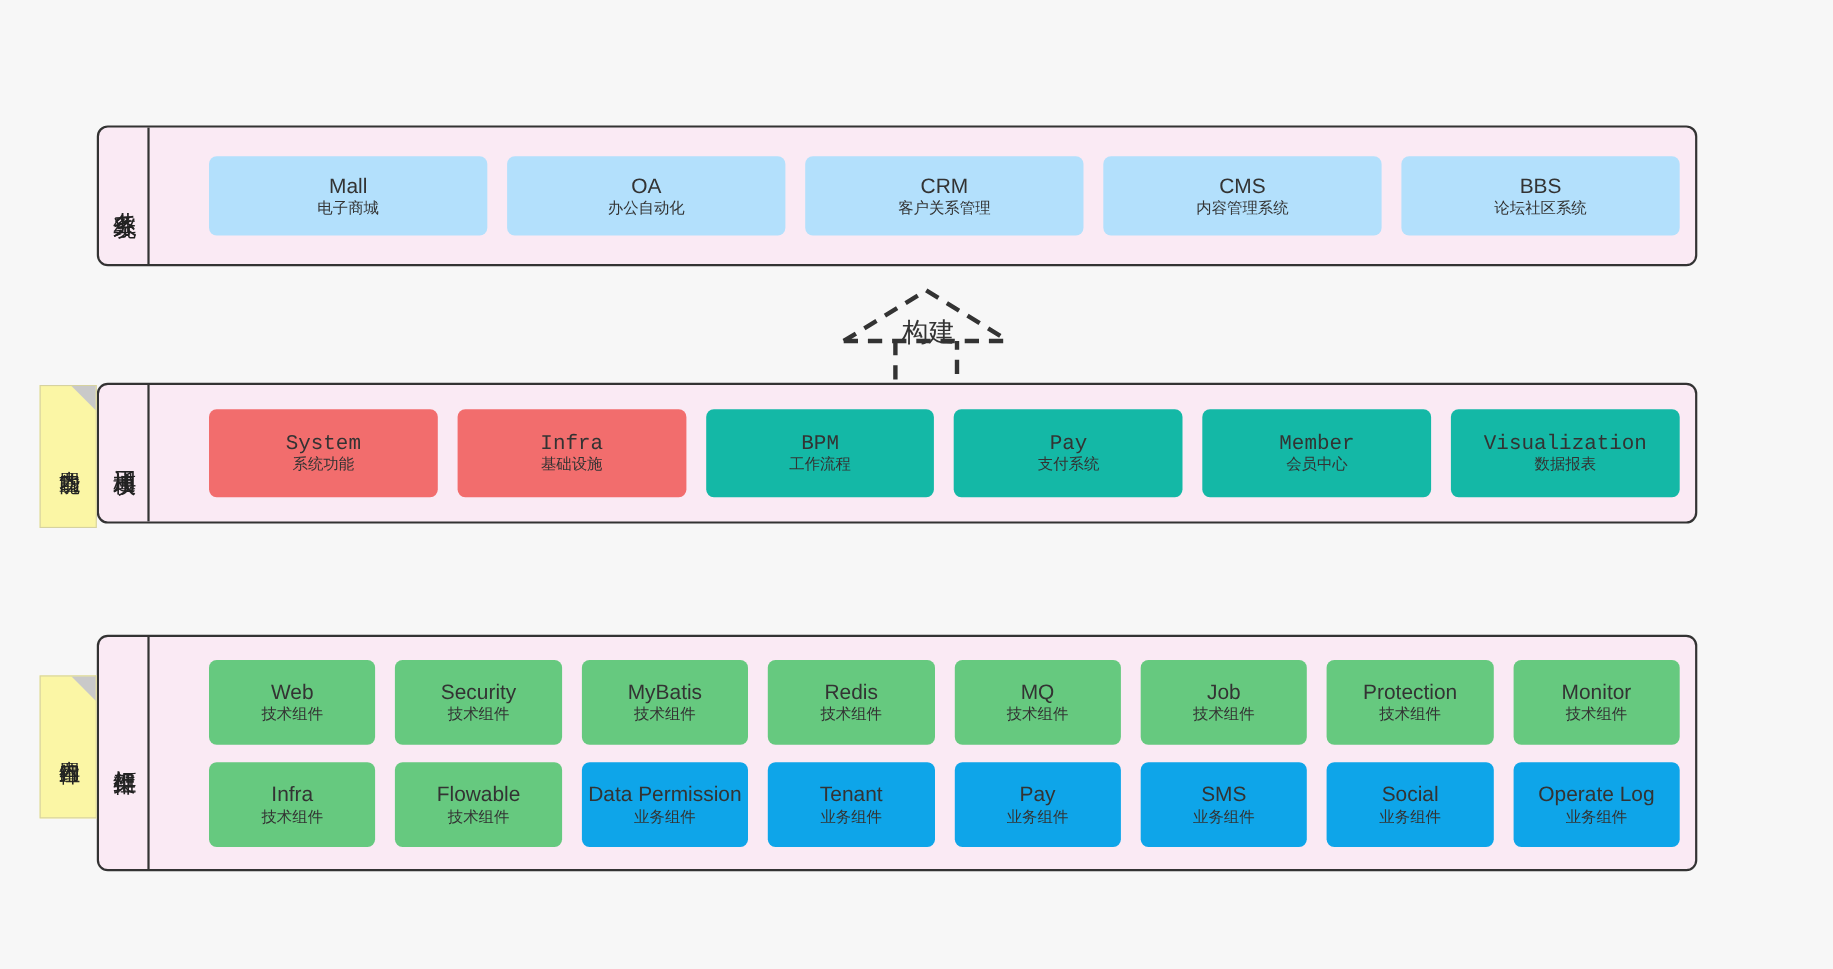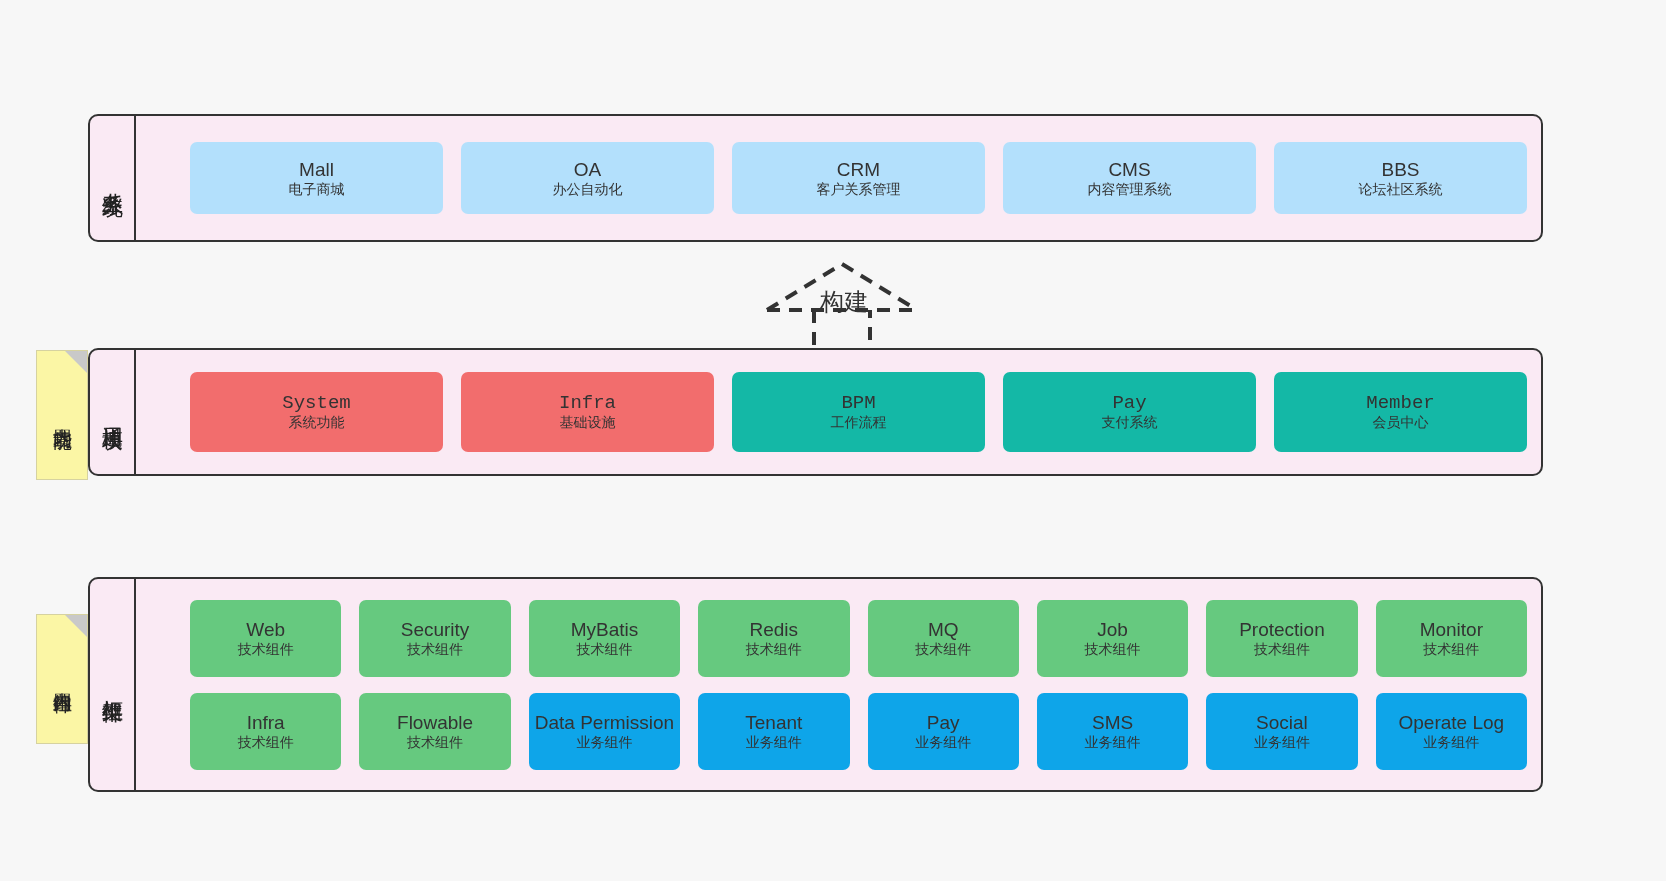--- a/index.html
+++ b/index.html
@@ -214,20 +214,24 @@
           <span class="cn">工作流程</span>
         </div>
         <div class="card c-pink">
           <span class="en">Pay</span>
           <span class="cn">支付系统</span>
         </div>
         <div class="card c-pink">
           <span class="en">Member</span>
           <span class="cn">会员中心</span>
         </div>
+        <div class="card c-pink">
+          <span class="en">Visualization</span>
+          <span class="cn">数据报表</span>
+        </div>
       </div>
     </div>
   </div>
 
 
   <div class="layer" id="layer-framework">
     <div class="layer-title">框架组件</div>
     <div class="layer-body">
       <div class="row">
         <div class="card c-green">

